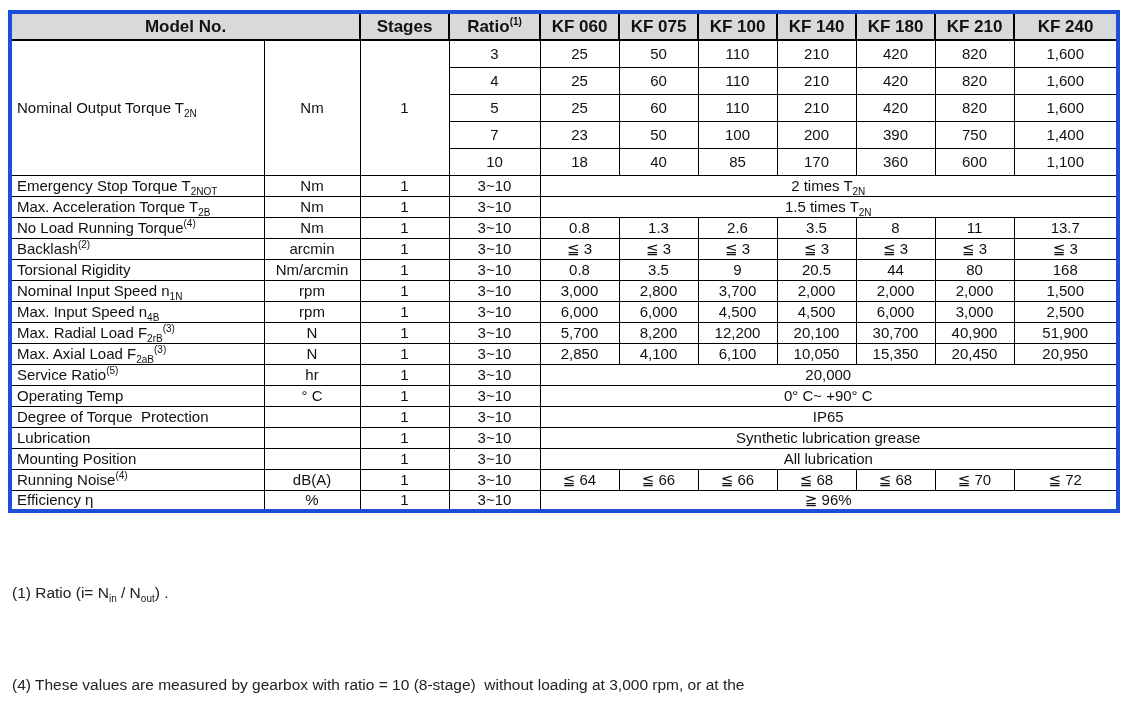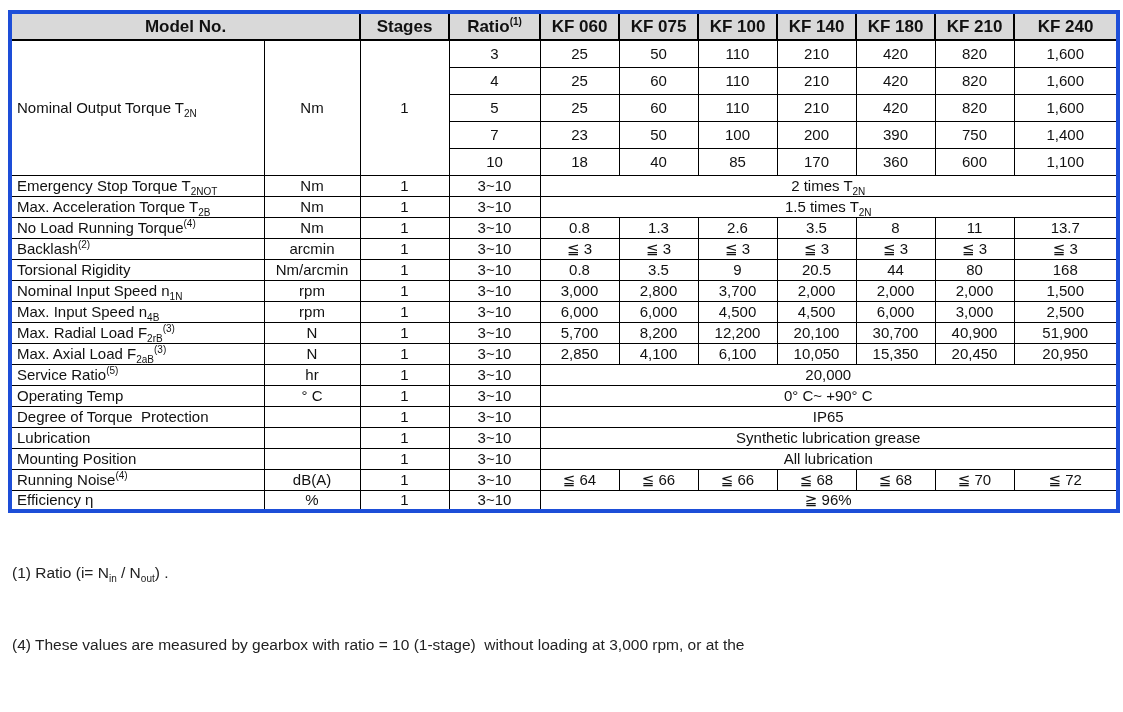--- a/index.html
+++ b/index.html
@@ -50,21 +50,21 @@
   td.eta { font-size: 15px; }
 
   .notes {
     position: absolute;
     left: 12px;
     top: 561px;
     font-size: 15.5px;
     line-height: 24px;
     color: #222;
   }
-  .note { white-space: pre-wrap; }
+  .note { white-space: pre-wrap; margin-top: 20px; }
 </style>
 </head>
 <body>
 
 <div class="sheet">
 
   <table class="spec">
     <colgroup>
       <col style="width:254px">
         <col style="width:96px">
@@ -306,19 +306,19 @@
       <td>1</td>
       <td>3~10</td>
       <td colspan="7">≧ 96%</td>
     </tr>
   </tbody>
     </table>
 
   <div class="notes">
     <div class="note"><span>(1) Ratio (i= N</span><sub>in</sub><span> / N</span><sub>out</sub><span>) .</span></div>
     <div class="note">
-      <div><span>(4) These values are measured by gearbox with ratio = 10 (1-stage)  without loading at 3,000 rpm, or at the</span></div>
+      <div><span>(4) These values are measured by gearbox with ratio = 10 (8-stage)  without loading at 3,000 rpm, or at the</span></div>
       
     </div>
 
   </div>
 
 </div>
 
 </body></html>

